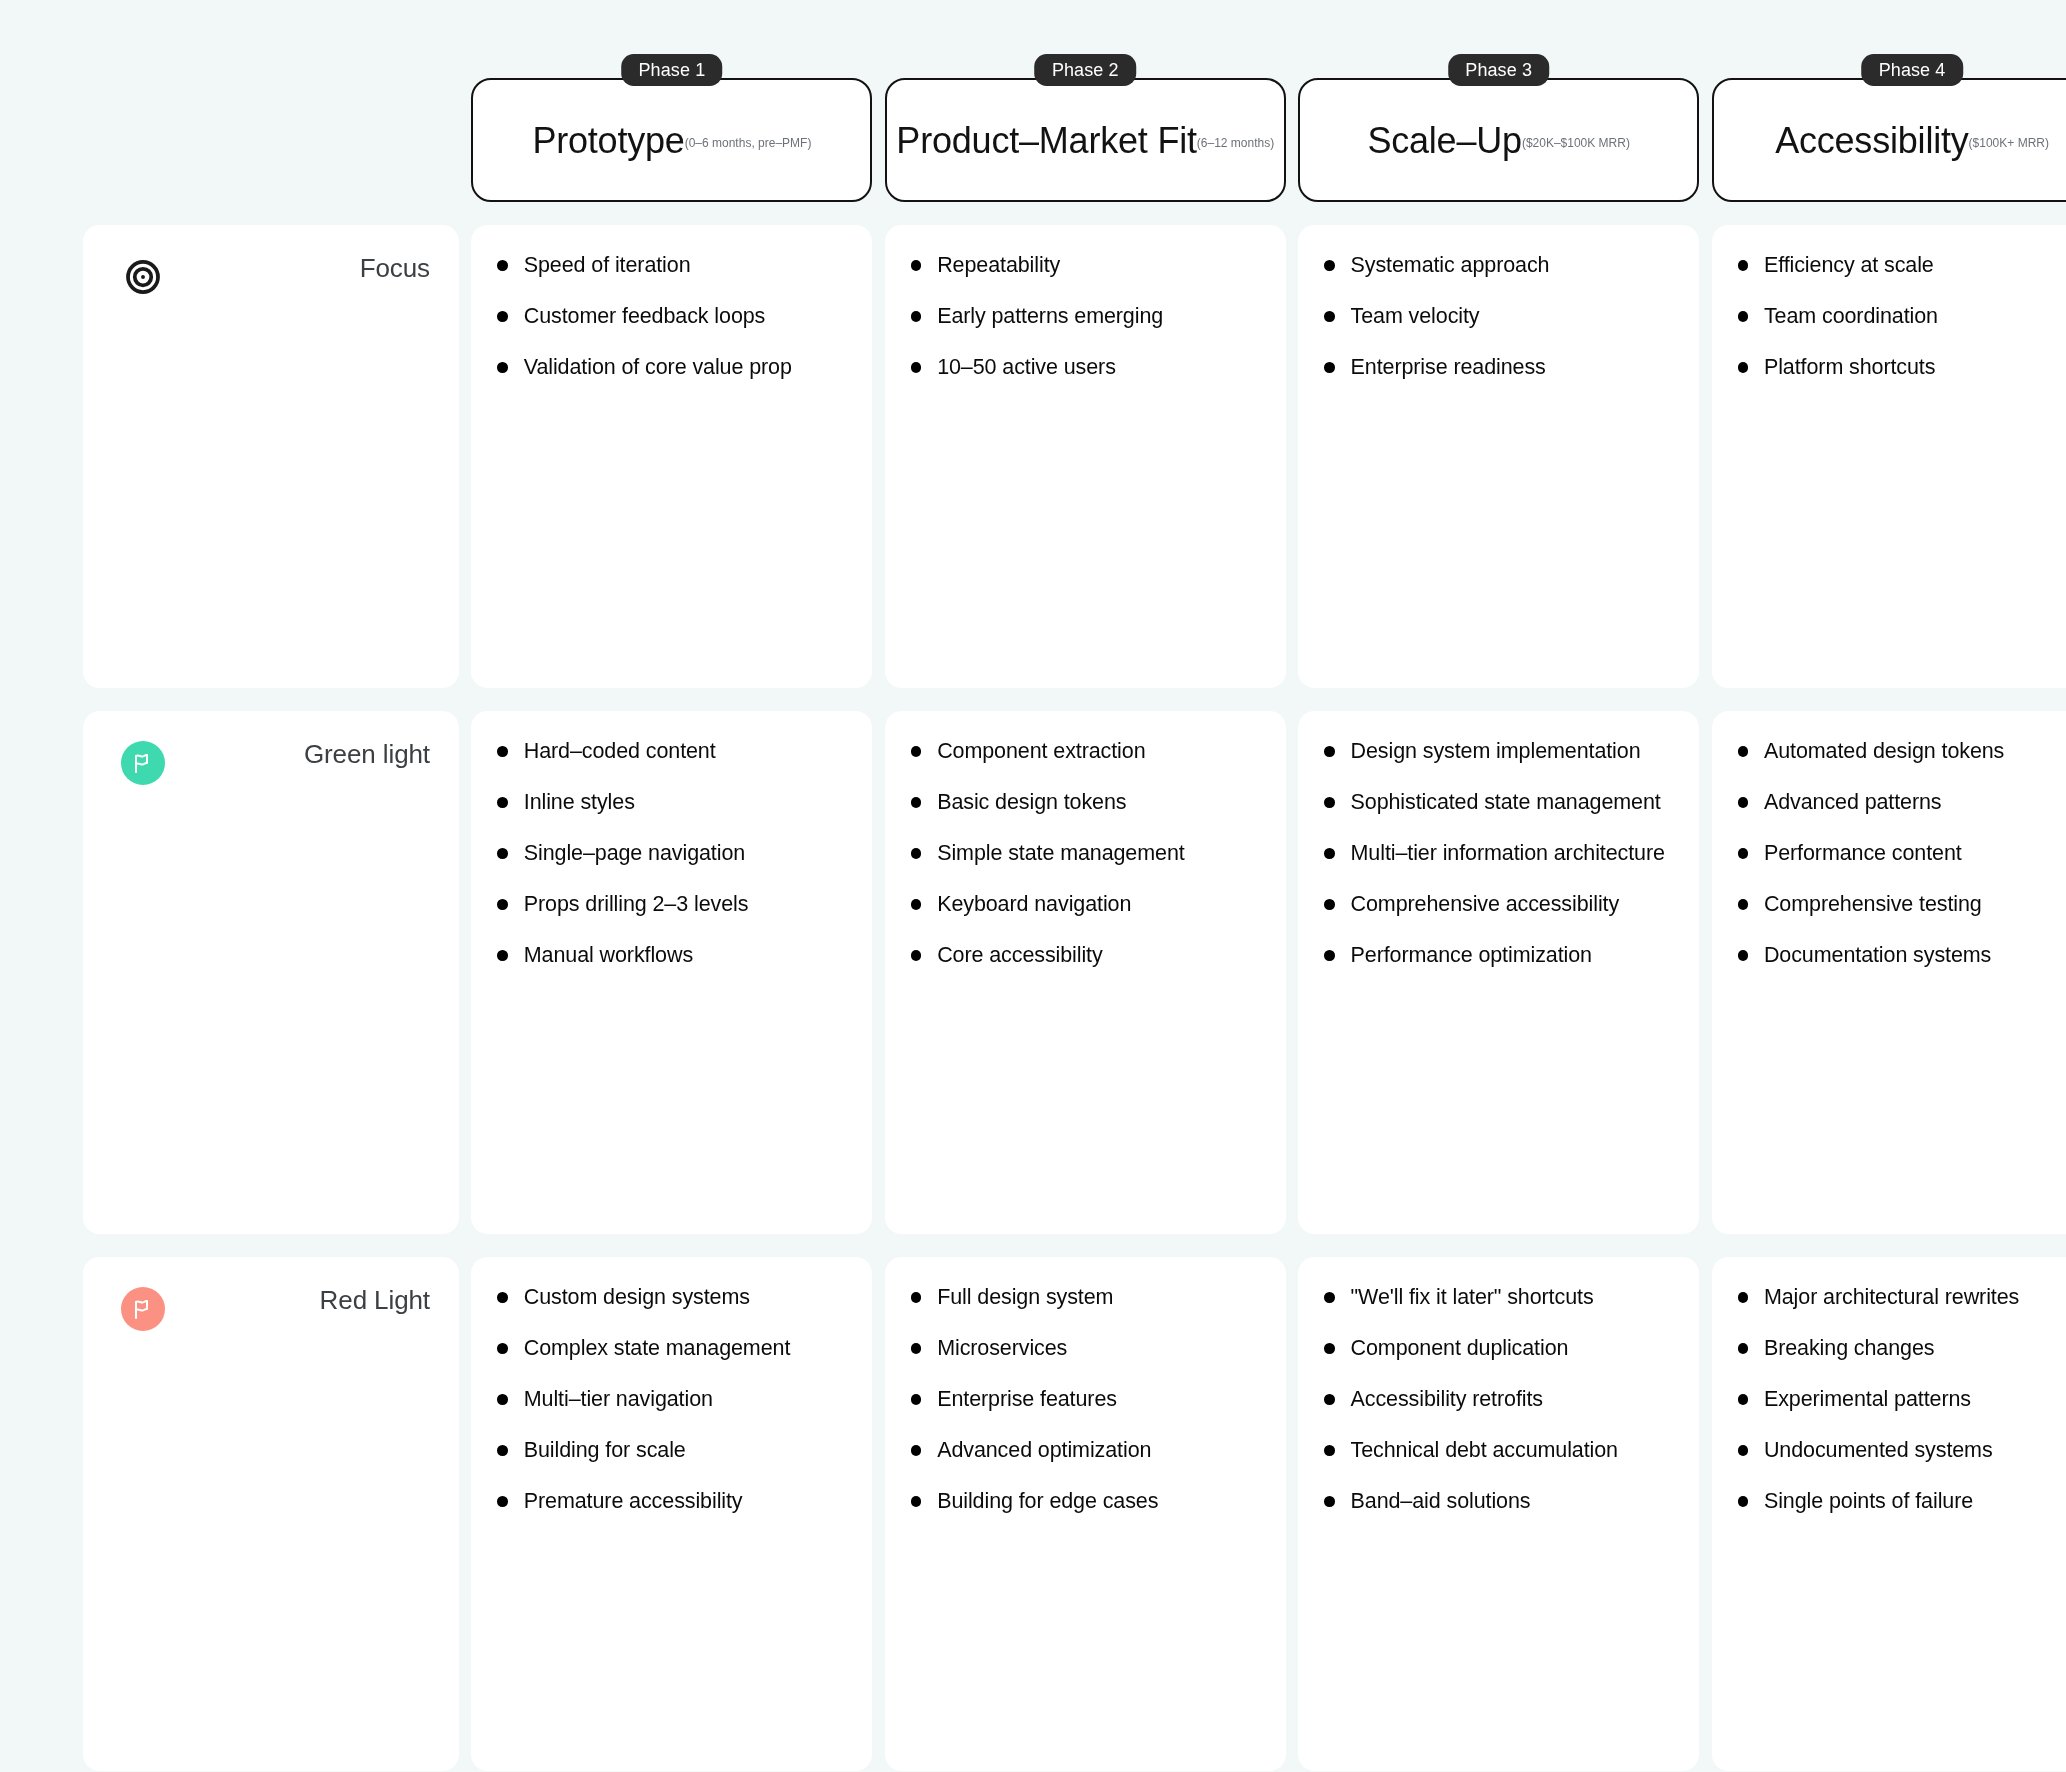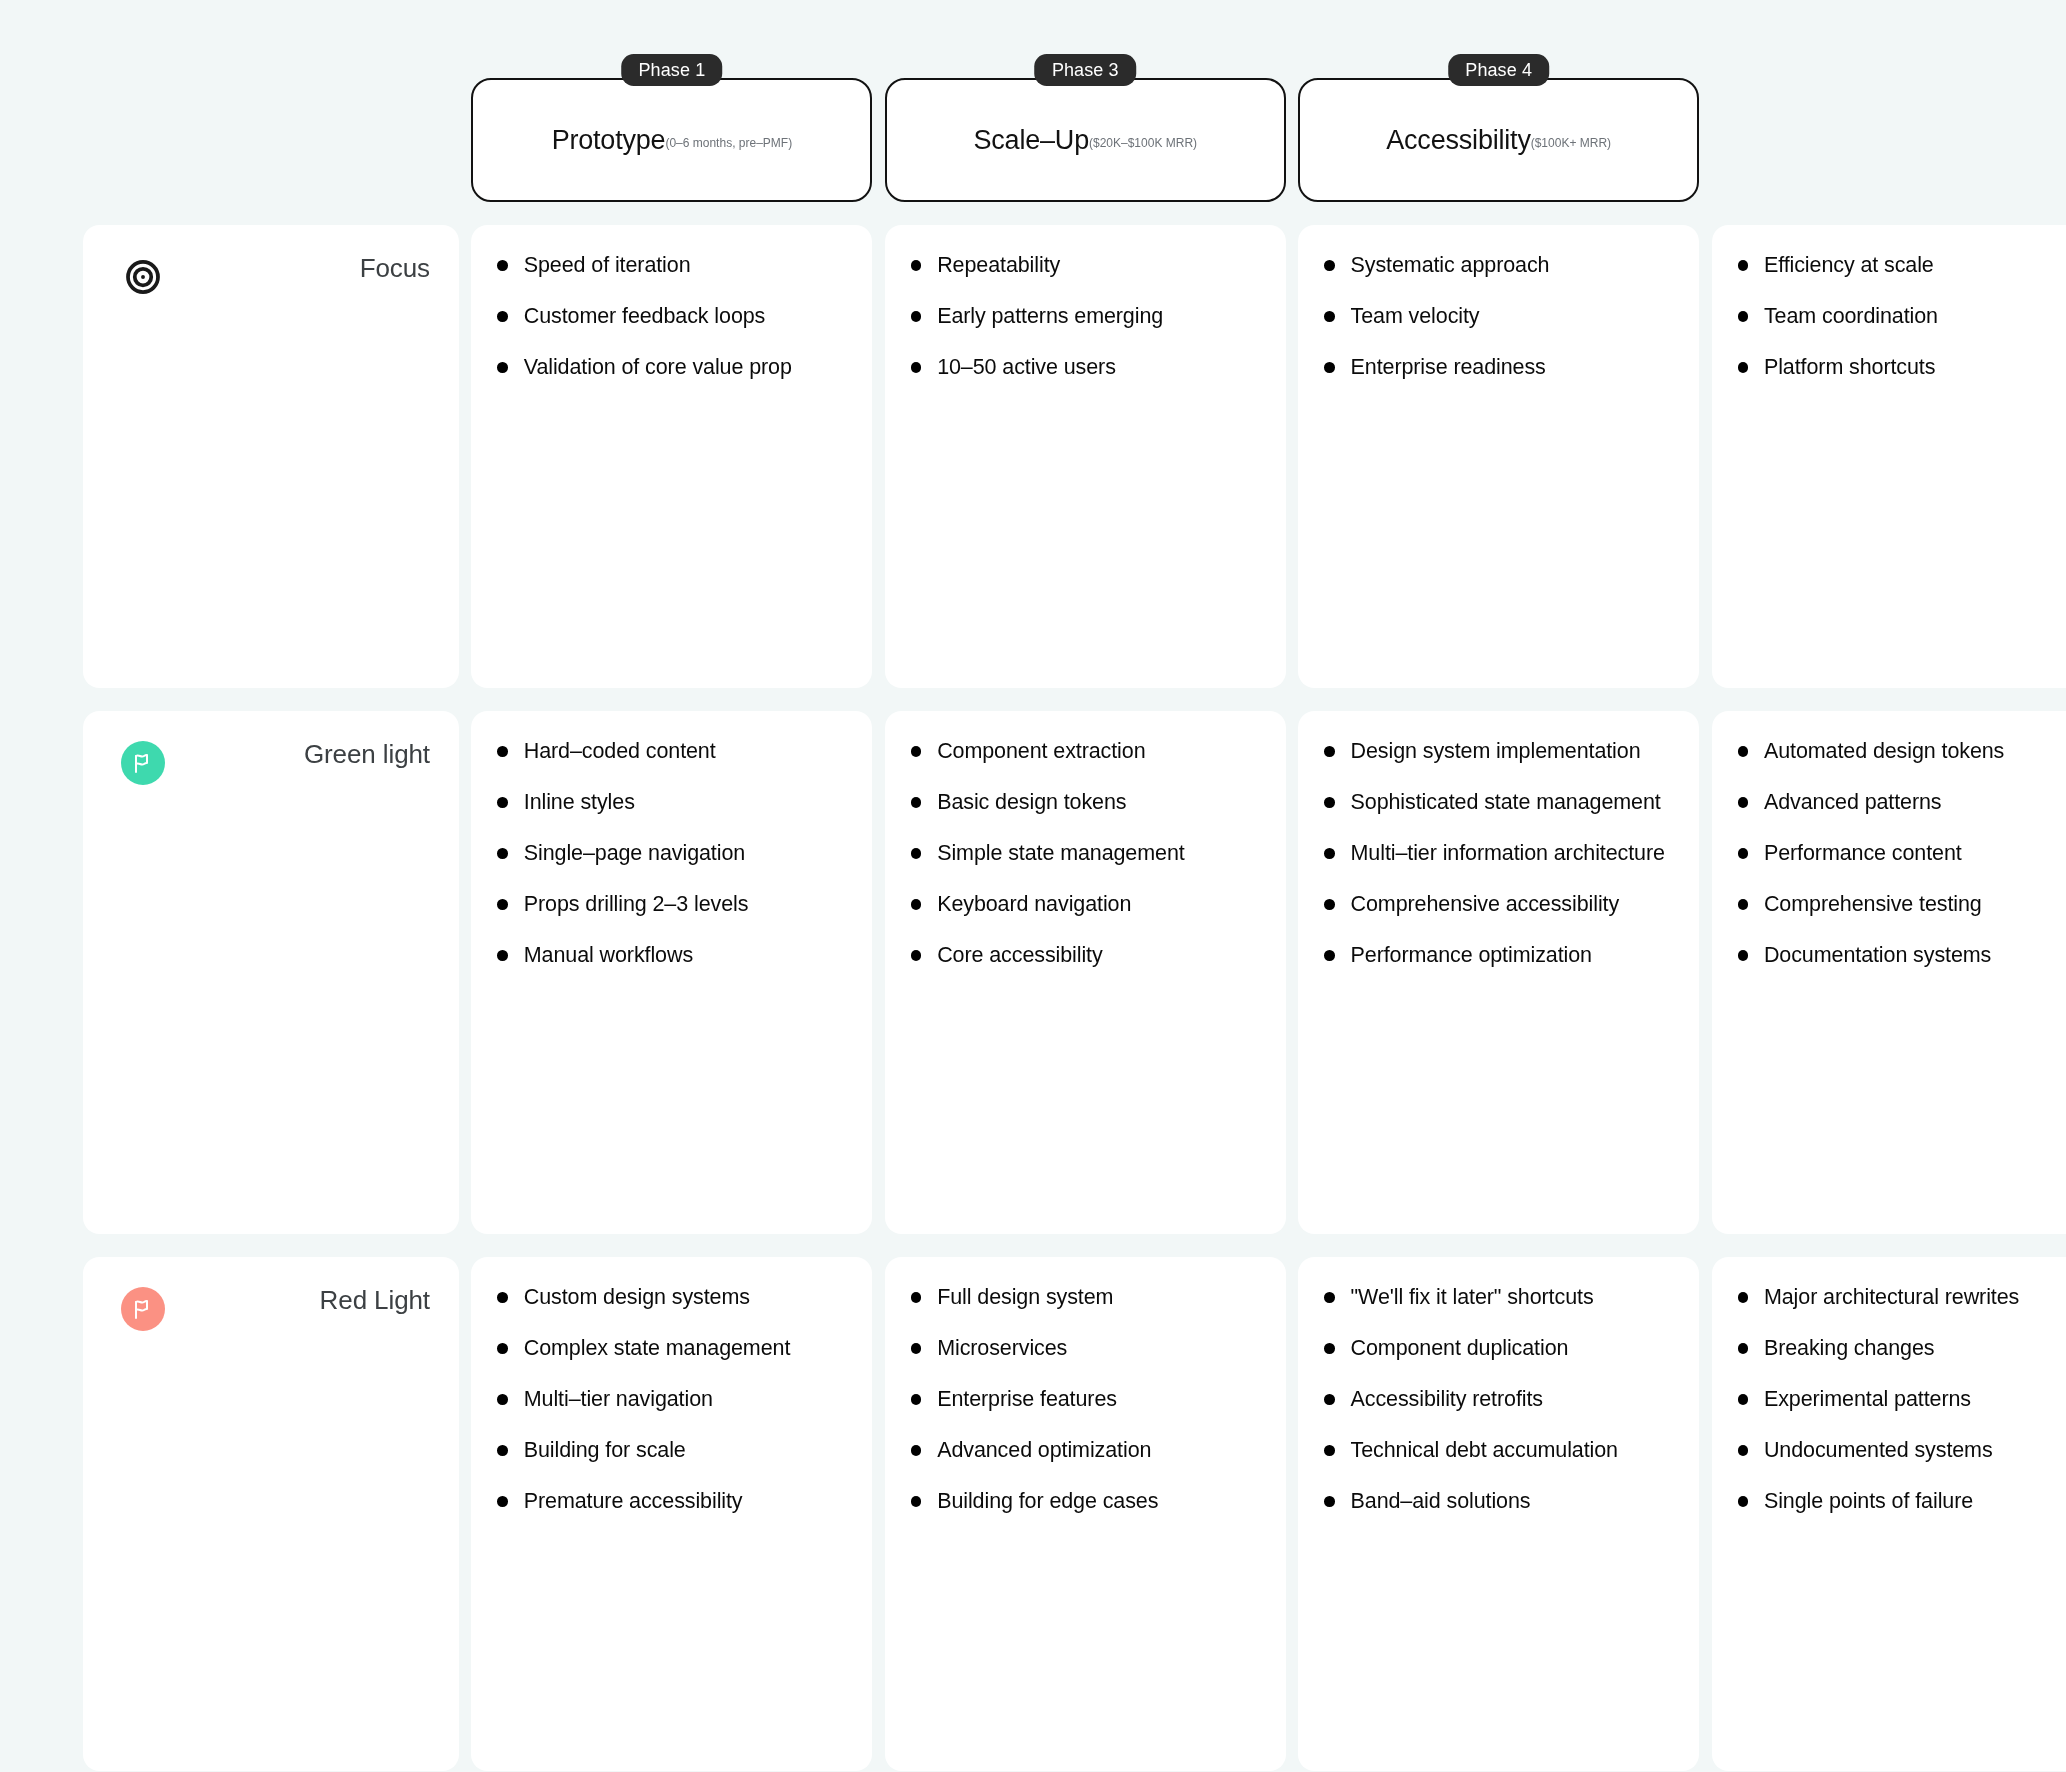--- a/index.html
+++ b/index.html
@@ -55,21 +55,21 @@
     color: #FFFFFF;
     border-radius: 12.4px;
     padding: 6.6px 17.4px;
     font-size: 18px;
     line-height: 1;
     white-space: nowrap;
     letter-spacing: 0.1px;
   }
 
   .phase-title {
-    font-size: 27px;
+    font-size: 36px;
     color: #121212;
     line-height: 1.1;
     font-weight: 400;
     letter-spacing: -0.2px;
     text-align: center;
   }
 
   .phase-sub {
     margin-top: 7.4px;
     font-size: 12px;
@@ -171,20 +171,25 @@
   <div class="grid">
 
     <div class="hdr-spacer"></div>
 
     <div class="phase-card">
       <div class="phase-badge">Phase 1</div>
       <div class="phase-title">Prototype</div>
       <div class="phase-sub">(0–6 months, pre–PMF)</div>
     </div>
 
+    <div class="phase-card">
+      <div class="phase-badge">Phase 2</div>
+      <div class="phase-title">Product–Market Fit</div>
+      <div class="phase-sub">(6–12 months)</div>
+    </div>
 
     <div class="phase-card">
       <div class="phase-badge">Phase 3</div>
       <div class="phase-title">Scale–Up</div>
       <div class="phase-sub">($20K–$100K MRR)</div>
     </div>
 
     <div class="phase-card">
       <div class="phase-badge">Phase 4</div>
       <div class="phase-title">Accessibility</div>

